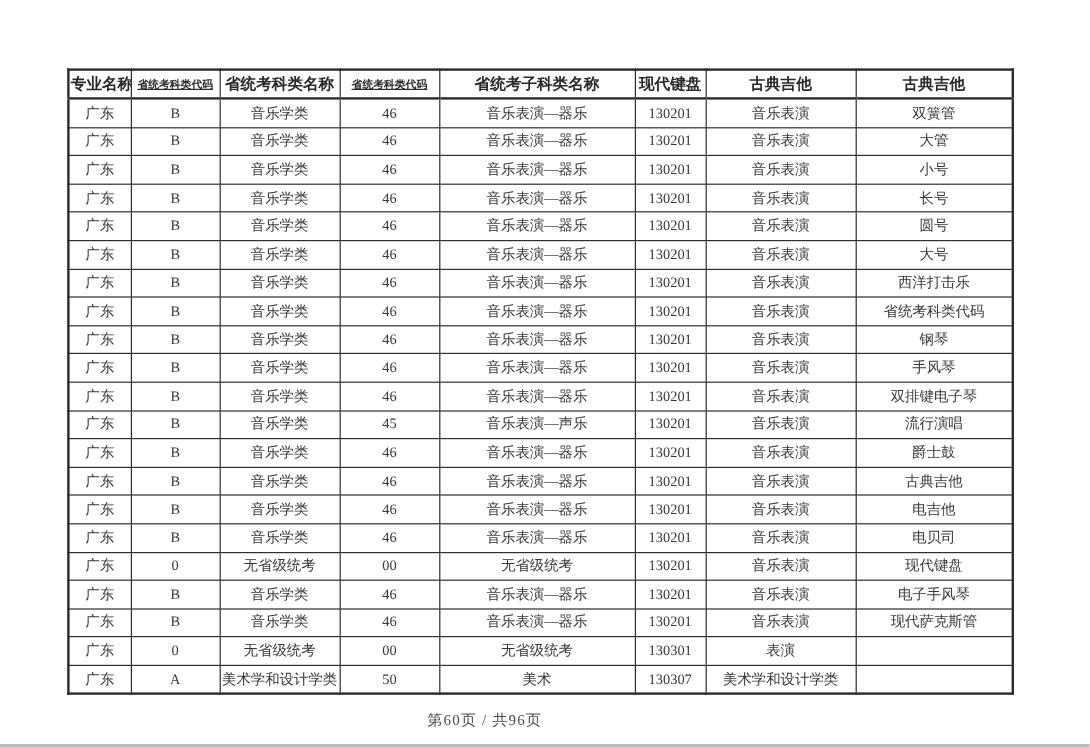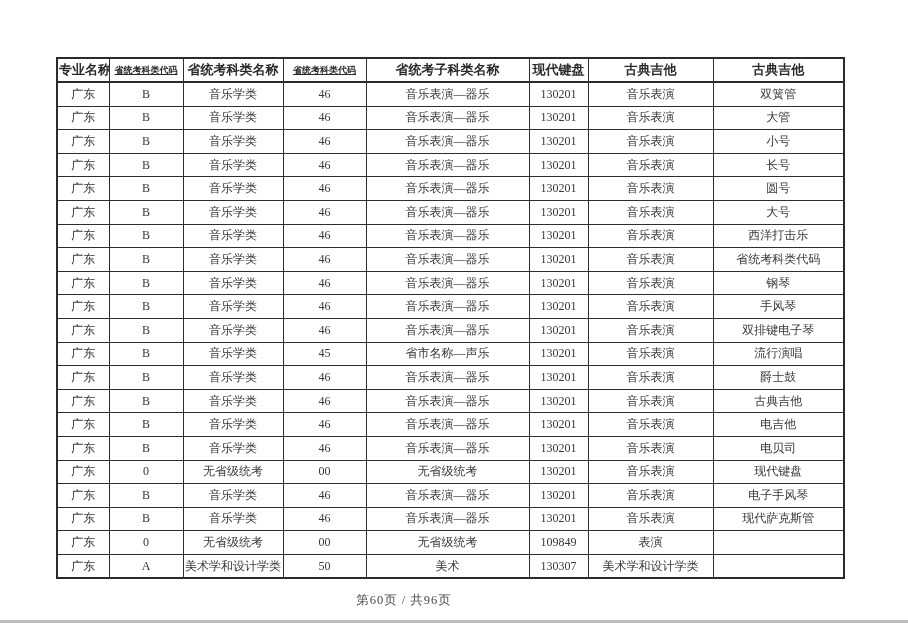--- a/index.html
+++ b/index.html
@@ -213,21 +213,21 @@
           <td>音乐表演—器乐</td>
           <td>130201</td>
           <td>音乐表演</td>
           <td>双排键电子琴</td>
         </tr>
         <tr>
           <td>广东</td>
           <td>B</td>
           <td>音乐学类</td>
           <td>45</td>
-          <td>省市名称—声乐</td>
+          <td>音乐表演—声乐</td>
           <td>130201</td>
           <td>音乐表演</td>
           <td>流行演唱</td>
         </tr>
         <tr>
           <td>广东</td>
           <td>B</td>
           <td>音乐学类</td>
           <td>46</td>
           <td>音乐表演—器乐</td>
@@ -294,21 +294,21 @@
           <td>130201</td>
           <td>音乐表演</td>
           <td>现代萨克斯管</td>
         </tr>
         <tr>
           <td>广东</td>
           <td>0</td>
           <td>无省级统考</td>
           <td>00</td>
           <td>无省级统考</td>
-          <td>109849</td>
+          <td>130301</td>
           <td>表演</td>
           <td></td>
         </tr>
         <tr>
           <td>广东</td>
           <td>A</td>
           <td>美术学和设计学类</td>
           <td>50</td>
           <td>美术</td>
           <td>130307</td>

